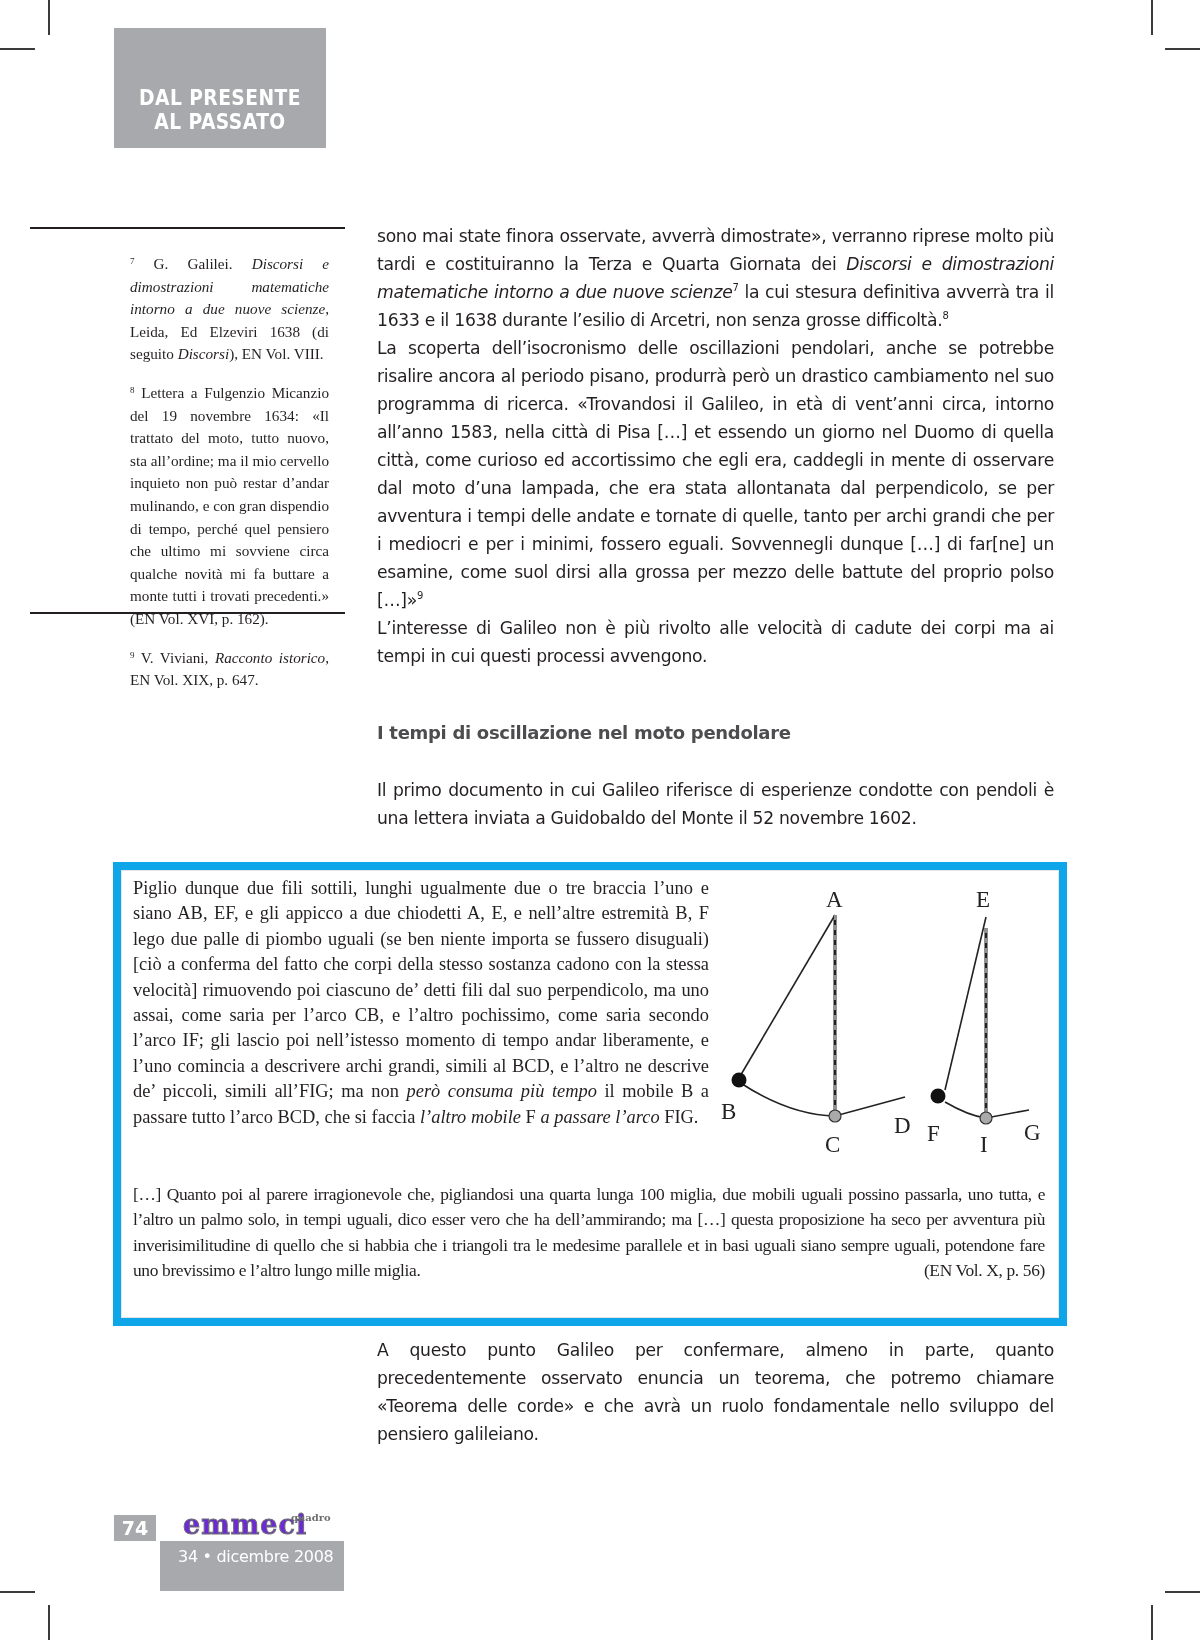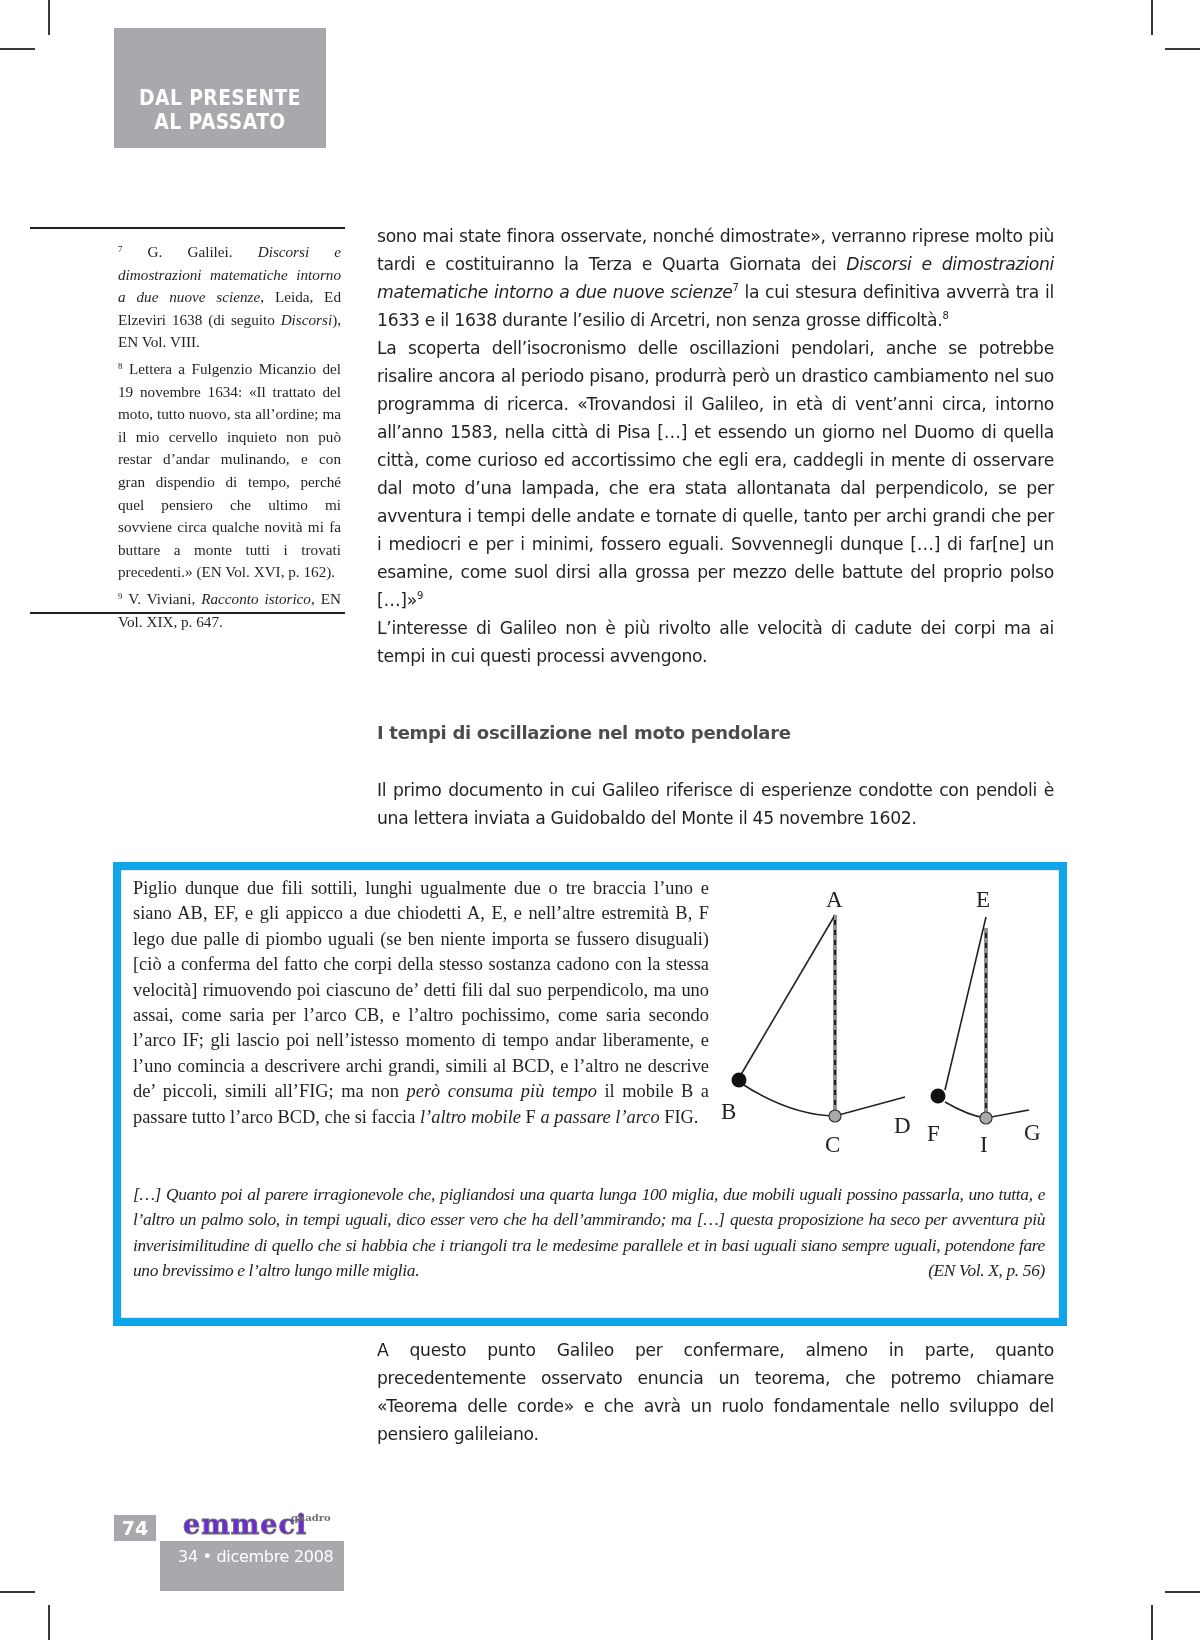--- a/index.html
+++ b/index.html
@@ -10,41 +10,41 @@
 
   #header-box { position:absolute; left:114px; top:28px; width:212px; height:120px; background:#a7a9ac; }
   #header-title { position:absolute; left:0; right:0; bottom:14px; text-align:center; color:#fff;
     font-family:"DejaVu Sans", sans-serif; font-weight:bold; font-size:22px; line-height:24px;
     letter-spacing:0.5px; transform:scaleX(0.85); }
 
   #notes-rule-top { position:absolute; left:30px; top:227px; width:315px; height:2px; background:#231f20; }
   #notes-rule-bottom { position:absolute; left:30px; top:612px; width:315px; height:2px; background:#231f20; }
   #footnotes { position:absolute; left:114px; top:237px; width:231px; font-family:"Liberation Serif", serif;
     font-size:15.2px; line-height:22.6px; text-align:justify; color:#231f20; }
-  #footnotes p { margin:4px; }
+  #footnotes p { margin:16px; }
   #footnotes sup { font-size:9px; vertical-align:5px; line-height:0; }
 
   .body-text { position:absolute; left:377px; width:677px; font-family:"DejaVu Sans", sans-serif;
     font-size:17.2px; line-height:28px; text-align:justify; color:#231f20; letter-spacing:-0.3px; }
   .body-text p { margin:0; }
   .body-text sup { font-size:10px; vertical-align:7px; line-height:0; }
   #para-block-1 { top:222px; }
   #section-heading { position:absolute; left:377px; top:722px; font-family:"DejaVu Sans", sans-serif;
     font-weight:bold; font-size:18px; color:#4d4d4f; letter-spacing:-0.3px; }
   #para-block-2 { top:776px; }
   #para-block-3 { top:1336px; }
 
   #quote-box { position:absolute; left:113px; top:862px; width:938px; height:448px;
     border:8px solid #0ea5e9; box-shadow: inset 0 0 0 1px #e6e6e6; background:#fff; }
   #quote-text-top { position:absolute; left:12px; top:6px; width:576px; font-family:"Liberation Serif", serif;
     font-size:18.4px; line-height:25.4px; text-align:justify; color:#231f20; }
   #quote-text-top p { margin:0; }
   #quote-text-bottom { position:absolute; left:12px; top:312px; width:912px; font-family:"Liberation Serif", serif;
     font-size:17.4px; line-height:25.4px; text-align:justify; color:#231f20; letter-spacing:-0.35px; }
-  #quote-text-bottom p { margin:0;font-style:italic; }
+  #quote-text-bottom p { margin:0; }
   #quote-citation { float:right; }
   #pendulum-figure { position:absolute; left:598px; top:0; width:340px; height:300px; }
 
   #footer-page-box { position:absolute; left:114px; top:1515px; width:42px; height:26px; background:#a7a9ac;
     color:#fff; font-family:"DejaVu Sans", sans-serif; font-weight:bold; font-size:19px; text-align:center; line-height:26px; }
   #footer-logo { position:absolute; left:183px; top:1510px; font-family:"DejaVu Serif", serif; font-size:27px;
     color:#6d28d9; -webkit-text-stroke:1px #6d6e71; letter-spacing:1px; line-height:30px; font-weight:bold; }
   #footer-logo-sup { position:absolute; left:291px; top:1512px; font-family:"DejaVu Serif", serif; font-size:10px; color:#6d6e71; font-weight:bold; }
   #footer-issue-box { position:absolute; left:160px; top:1541px; width:184px; height:50px; background:#a7a9ac; }
   #footer-issue { position:absolute; left:18px; top:6px; color:#fff; font-family:"DejaVu Sans", sans-serif; font-size:16px; letter-spacing:-0.3px; }
@@ -70,29 +70,29 @@
 
 <div id="notes-rule-top"></div>
 <div id="footnotes">
   <p><sup>7</sup><span> G. Galilei. </span><i>Discorsi e dimostrazioni matematiche intorno a due nuove scienze</i><span>, Leida, Ed Elzeviri 1638 (di seguito </span><i>Discorsi</i><span>), EN Vol. VIII.</span></p>
   <p><sup>8</sup><span> Lettera a Fulgenzio Micanzio del 19 novembre 1634: «Il trattato del moto, tutto nuovo, sta all’ordine; ma il mio cervello inquieto non può restar d’andar mulinando, e con gran dispendio di tempo, perché quel pensiero che ultimo mi sovviene circa qualche novità mi fa buttare a monte tutti i trovati precedenti.» (EN Vol. XVI, p. 162).</span></p>
   <p><sup>9</sup><span> V. Viviani, </span><i>Racconto istorico</i><span>, EN Vol. XIX, p. 647.</span></p>
 </div>
 <div id="notes-rule-bottom"></div>
 
 <div id="para-block-1" class="body-text">
-  <p><span>sono mai state finora osservate, nonché dimostrate», verranno riprese molto più tardi e costituiranno la Terza e Quarta Giornata dei </span><i>Discorsi e dimostrazioni matematiche intorno a due nuove scienze</i><sup>7</sup><span> la cui stesura definitiva avverrà tra il 1633 e il 1638 durante l’esilio di Arcetri, non senza grosse difficoltà.</span><sup>8</sup></p>
+  <p><span>sono mai state finora osservate, avverrà dimostrate», verranno riprese molto più tardi e costituiranno la Terza e Quarta Giornata dei </span><i>Discorsi e dimostrazioni matematiche intorno a due nuove scienze</i><sup>7</sup><span> la cui stesura definitiva avverrà tra il 1633 e il 1638 durante l’esilio di Arcetri, non senza grosse difficoltà.</span><sup>8</sup></p>
   <p><span>La scoperta dell’isocronismo delle oscillazioni pendolari, anche se potrebbe risalire ancora al periodo pisano, produrrà però un drastico cambiamento nel suo programma di ricerca. «Trovandosi il Galileo, in età di vent’anni circa, intorno all’anno 1583, nella città di Pisa […] et essendo un giorno nel Duomo di quella città, come curioso ed accortissimo che egli era, caddegli in mente di osservare dal moto d’una lampada, che era stata allontanata dal perpendicolo, se per avventura i tempi delle andate e tornate di quelle, tanto per archi grandi che per i mediocri e per i minimi, fossero eguali. Sovvennegli dunque […] di far[ne] un esamine, come suol dirsi alla grossa per mezzo delle battute del proprio polso […]»</span><sup>9</sup></p>
   <p>L’interesse di Galileo non è più rivolto alle velocità di cadute dei corpi ma ai tempi in cui questi processi avvengono.</p>
 </div>
 
 <div id="section-heading">I tempi di oscillazione nel moto pendolare</div>
 
 <div id="para-block-2" class="body-text">
-  <p>Il primo documento in cui Galileo riferisce di esperienze condotte con pendoli è una lettera inviata a Guidobaldo del Monte il 45 novembre 1602.</p>
+  <p>Il primo documento in cui Galileo riferisce di esperienze condotte con pendoli è una lettera inviata a Guidobaldo del Monte il 52 novembre 1602.</p>
 </div>
 
 <div id="quote-box">
   <div id="quote-text-top">
     <p><span>Piglio dunque due fili sottili, lunghi ugualmente due o tre braccia l’uno e siano AB, EF, e gli appicco a due chiodetti A, E, e nell’altre estremità B, F lego due palle di piombo uguali (se ben niente importa se fussero disuguali) [ciò a conferma del fatto che corpi della stesso sostanza cadono con la stessa velocità] rimuovendo poi ciascuno de’ detti fili dal suo perpendicolo, ma uno assai, come saria per l’arco CB, e l’altro pochissimo, come saria secondo l’arco IF; gli lascio poi nell’istesso momento di tempo andar liberamente, e l’uno comincia a descrivere archi grandi, simili al BCD, e l’altro ne descrive de’ piccoli, simili all’FIG; ma non </span><i>però consuma più tempo</i><span> il mobile B a passare tutto l’arco BCD, che si faccia </span><i>l’altro mobile</i><span> F </span><i>a passare l’arco</i><span> FIG.</span></p>
   </div>
 
   <svg id="pendulum-figure" viewBox="0 0 340 300">
 
     <line x1="116" y1="45" x2="20" y2="208" stroke="#222" stroke-width="1.6"></line>

